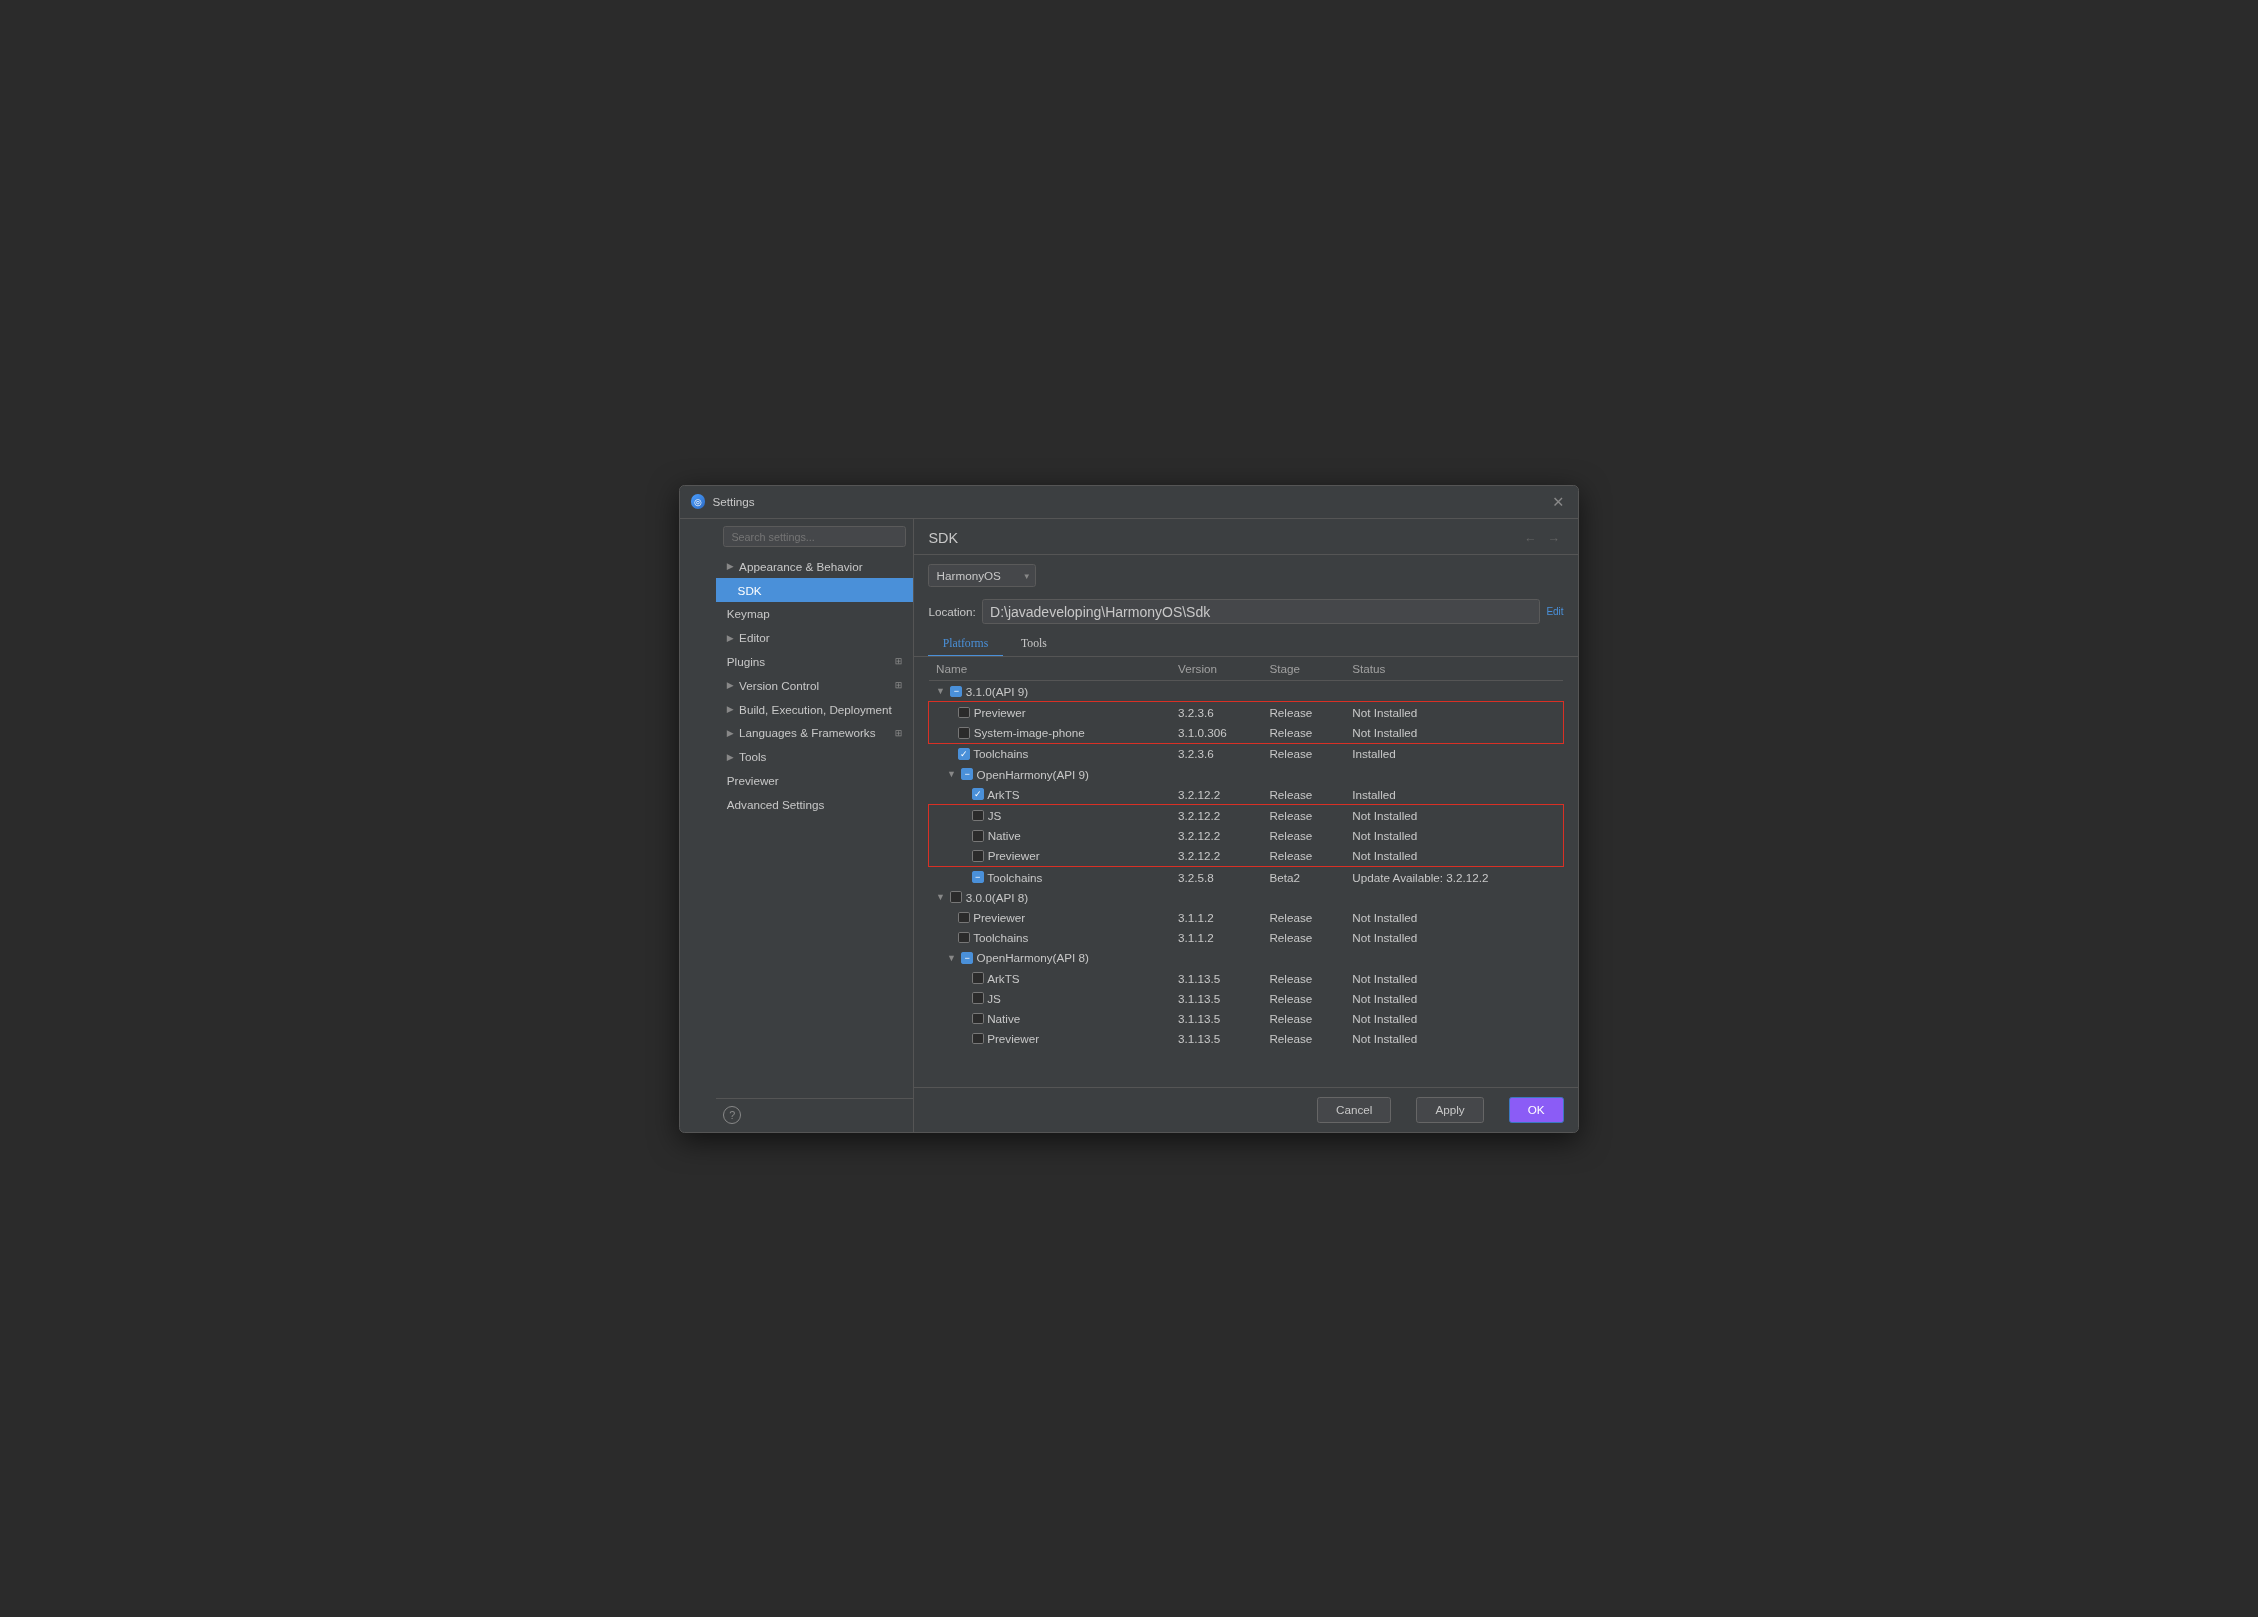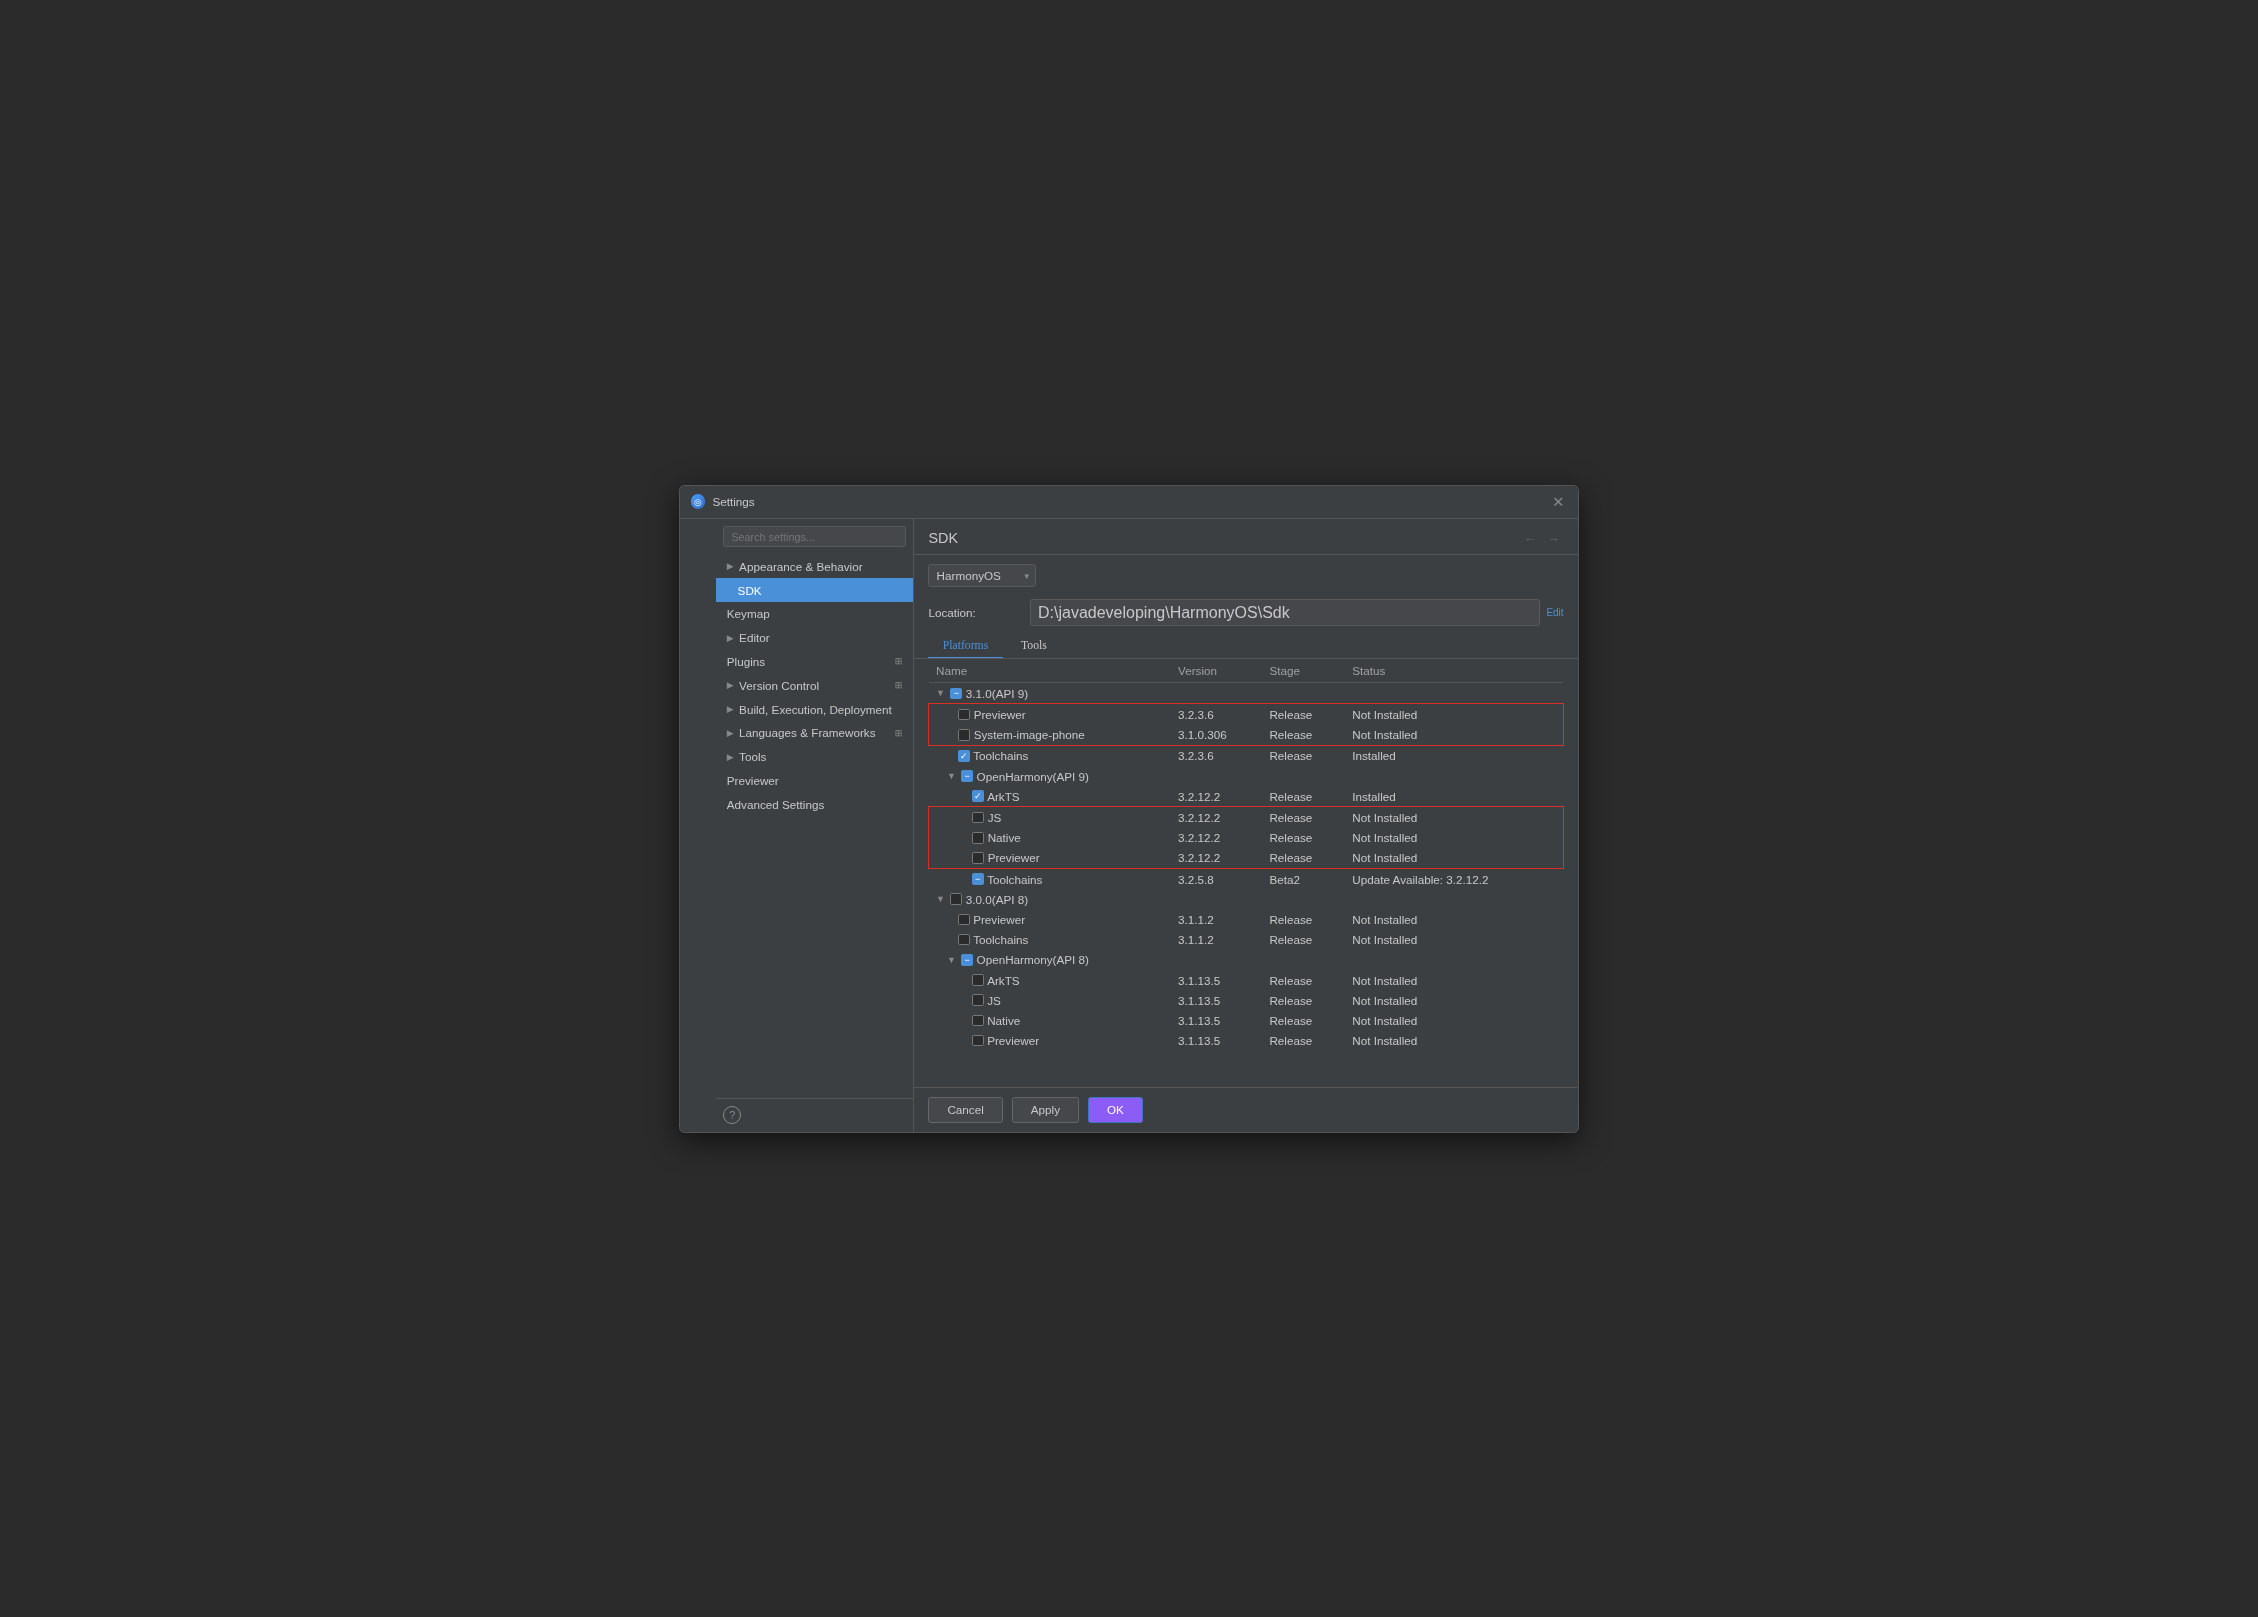--- a/index.html
+++ b/index.html
@@ -201,23 +201,22 @@
       font-size: 11.7px;
       white-space: nowrap;
     }
     .location-input {
       flex: 1;
       background: #45474a;
       border: 0.9px solid #5a5a5a;
       border-radius: 2.7px;
       color: #c8c8c8;
       padding: 3.6px 7.2px;
-      font-size: 16px;
+      font-size: 14px;
       outline: none;
-      margin-left: 48px;
     }
     .edit-link {
       color: #4a90d9;
       cursor: pointer;
       font-size: 10px;
       text-decoration: none;
     }
     .tabs-row {
       padding: 0 14.4px;
       display: flex;
@@ -290,21 +289,22 @@
       flex-shrink: 0;
       cursor: pointer;
       font-size: 9px;
       color: white;
     }
     .checkbox.checked { background: #4a90d9; border-color: #4a90d9; }
     .checkbox.minus { background: #4a90d9; border-color: #4a90d9; }
     .dialog-footer {
       padding: 9px 14.4px;
       display: flex;
-      gap: 9px;
+      justify-content: flex-end;
+      gap: 25px;
       border-top: 0.9px solid #555;
       flex-shrink: 0;
     }
     .btn {
       padding: 5.4px 18px;
       border-radius: 2.7px;
       font-size: 11.7px;
       cursor: pointer;
       border: 0.9px solid transparent;
     }

